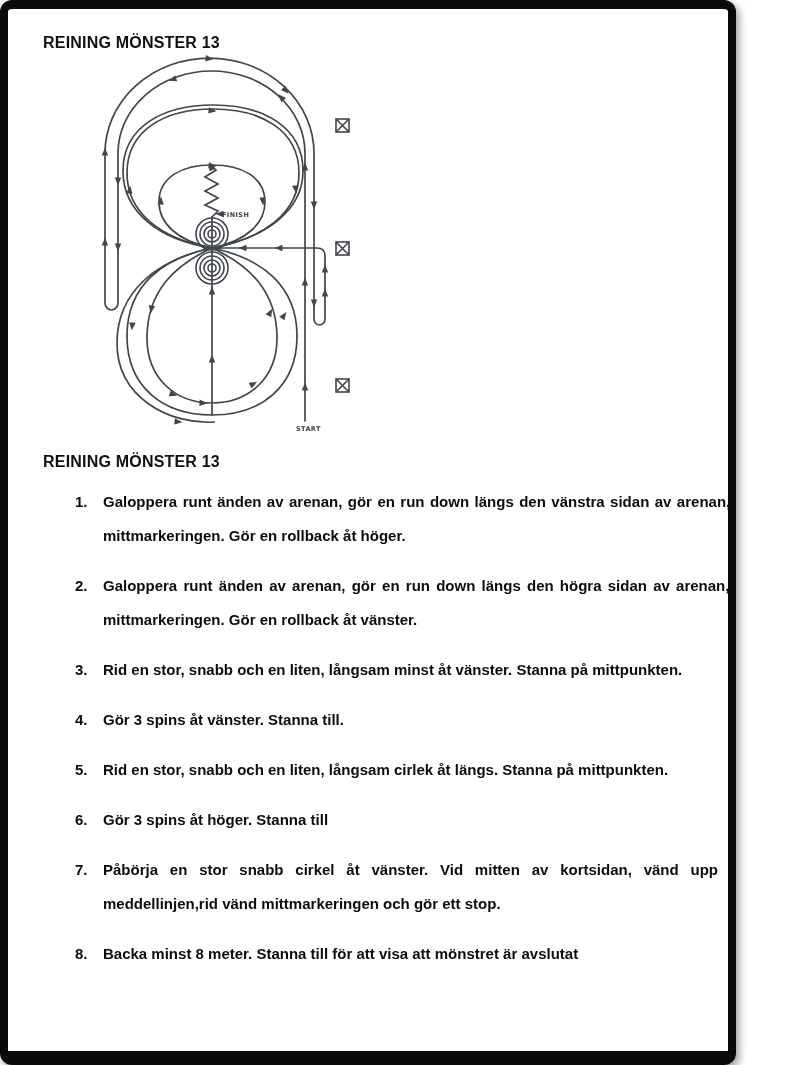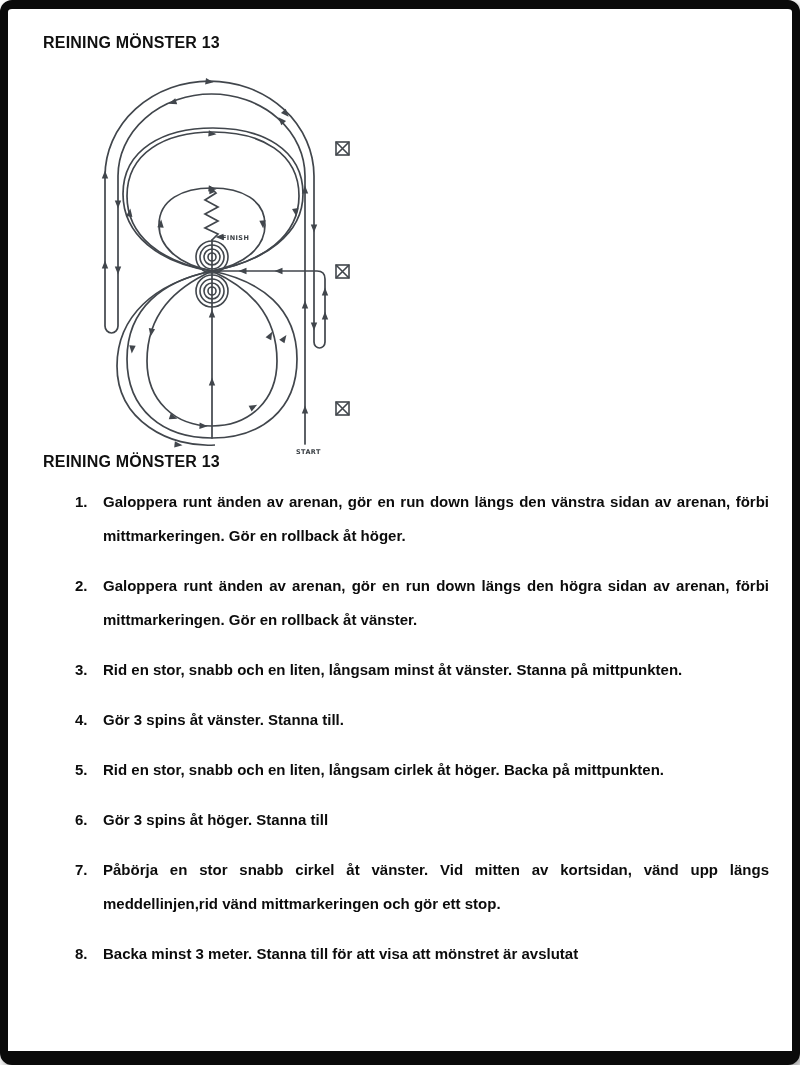--- a/index.html
+++ b/index.html
@@ -1,23 +1,23 @@
 <!DOCTYPE html>
 <html><head>
 <meta charset="utf-8">
 <style>
   html,body{margin:0;padding:0;background:#ffffff;}
-  .stage{width:800px;height:1065px;position:relative;background:#fff;box-sizing:border-box;
+  .stage{width:736px;height:1065px;position:relative;background:#fff;box-sizing:border-box;
          border-top:9px solid #0a0a0a;border-left:8px solid #0a0a0a;border-right:8px solid #0a0a0a;
          border-bottom:14px solid #0a0a0a;border-radius:12px;overflow:hidden;
          box-shadow:3px 4px 8px rgba(0,0,0,.40);
          font-family:"Liberation Sans","DejaVu Sans",sans-serif;color:#0d0d0d;}
   .title{position:absolute;left:35px;top:25px;font-size:16px;font-weight:700;letter-spacing:.2px;color:#101010;margin:0;}
   .title.second{top:444px;}
-  .diagram{position:absolute;left:67px;top:67px;width:300px;height:380px;}
+  .diagram{position:absolute;left:67px;top:44px;width:300px;height:380px;}
   ol.instructions{position:absolute;left:35px;top:476px;width:726px;margin:0;padding:0;list-style:none;}
   ol.instructions li{position:relative;padding-left:60px;margin-bottom:16px;
         font-size:15px;font-weight:700;line-height:34px;text-align:justify;color:#0c0c0c;}
   ol.instructions li .num{position:absolute;left:32px;top:0;font-weight:700;}
   svg text{font-family:"DejaVu Sans","Liberation Sans",sans-serif;font-weight:700;}
 </style>
 </head>
 <body>
 
 <div class="stage">
@@ -116,19 +116,19 @@
     </svg>
   </div>
 
   <h2 class="title second">REINING MÖNSTER 13</h2>
 
   <ol class="instructions">
     <li><span class="num">1.</span><span class="txt">Galoppera runt änden av arenan, gör en run down längs den vänstra sidan av arenan, förbi mittmarkeringen. Gör en rollback åt höger.</span></li>
     <li><span class="num">2.</span><span class="txt">Galoppera runt änden av arenan, gör en run down längs den högra sidan av arenan, förbi mittmarkeringen. Gör en rollback åt vänster.</span></li>
     <li><span class="num">3.</span><span class="txt">Rid en stor, snabb och en liten, långsam minst åt vänster. Stanna på mittpunkten.</span></li>
     <li><span class="num">4.</span><span class="txt">Gör 3 spins åt vänster. Stanna till.</span></li>
-    <li><span class="num">5.</span><span class="txt">Rid en stor, snabb och en liten, långsam cirlek åt höger. Backa på mittpunkten.</span></li>
+    <li><span class="num">5.</span><span class="txt">Rid en stor, snabb och en liten, långsam cirlek åt längs. Stanna på mittpunkten.</span></li>
     <li><span class="num">6.</span><span class="txt">Gör 3 spins åt höger. Stanna till</span></li>
     <li><span class="num">7.</span><span class="txt">Påbörja en stor snabb cirkel åt vänster. Vid mitten av kortsidan, vänd upp längs meddellinjen,rid vänd mittmarkeringen och gör ett stop.</span></li>
-    <li><span class="num">8.</span><span class="txt">Backa minst 3 meter. Stanna till för att visa att mönstret är avslutat</span></li>
+    <li><span class="num">8.</span><span class="txt">Backa minst 8 meter. Stanna till för att visa att mönstret är avslutat</span></li>
   </ol>
 
 </div>
 
 </body></html>

